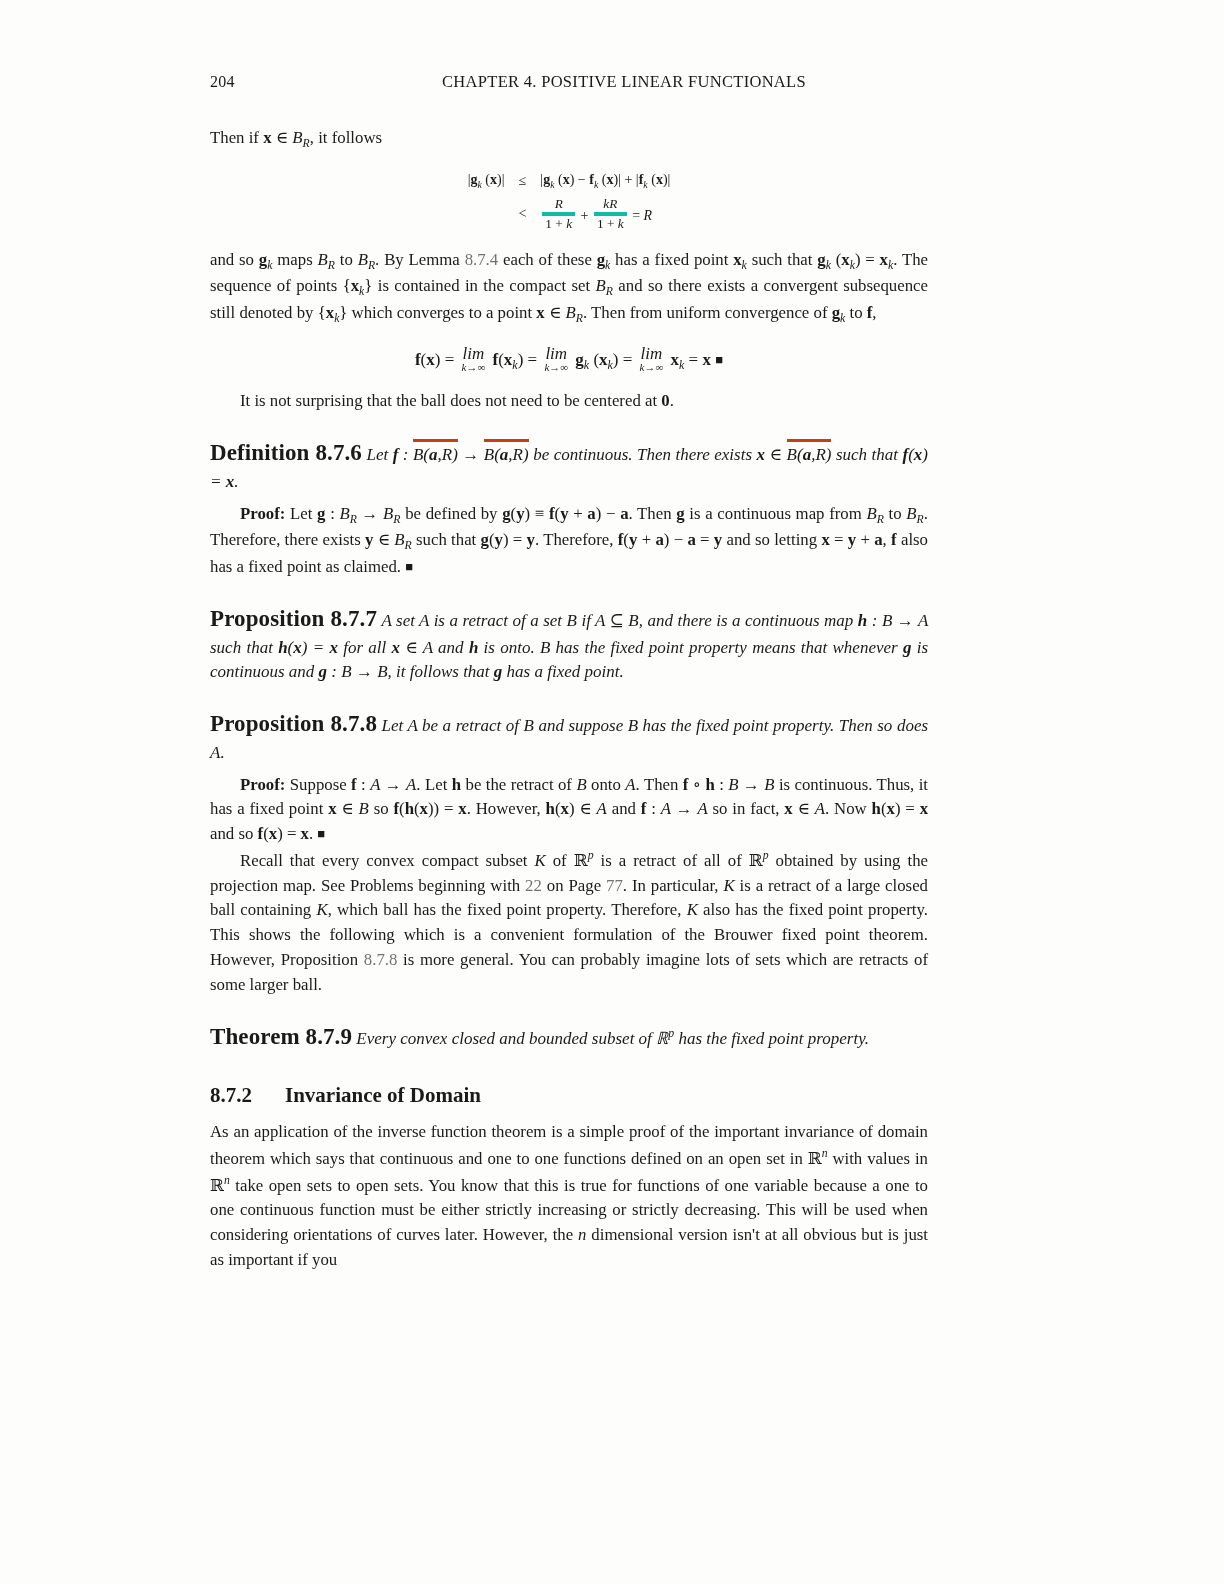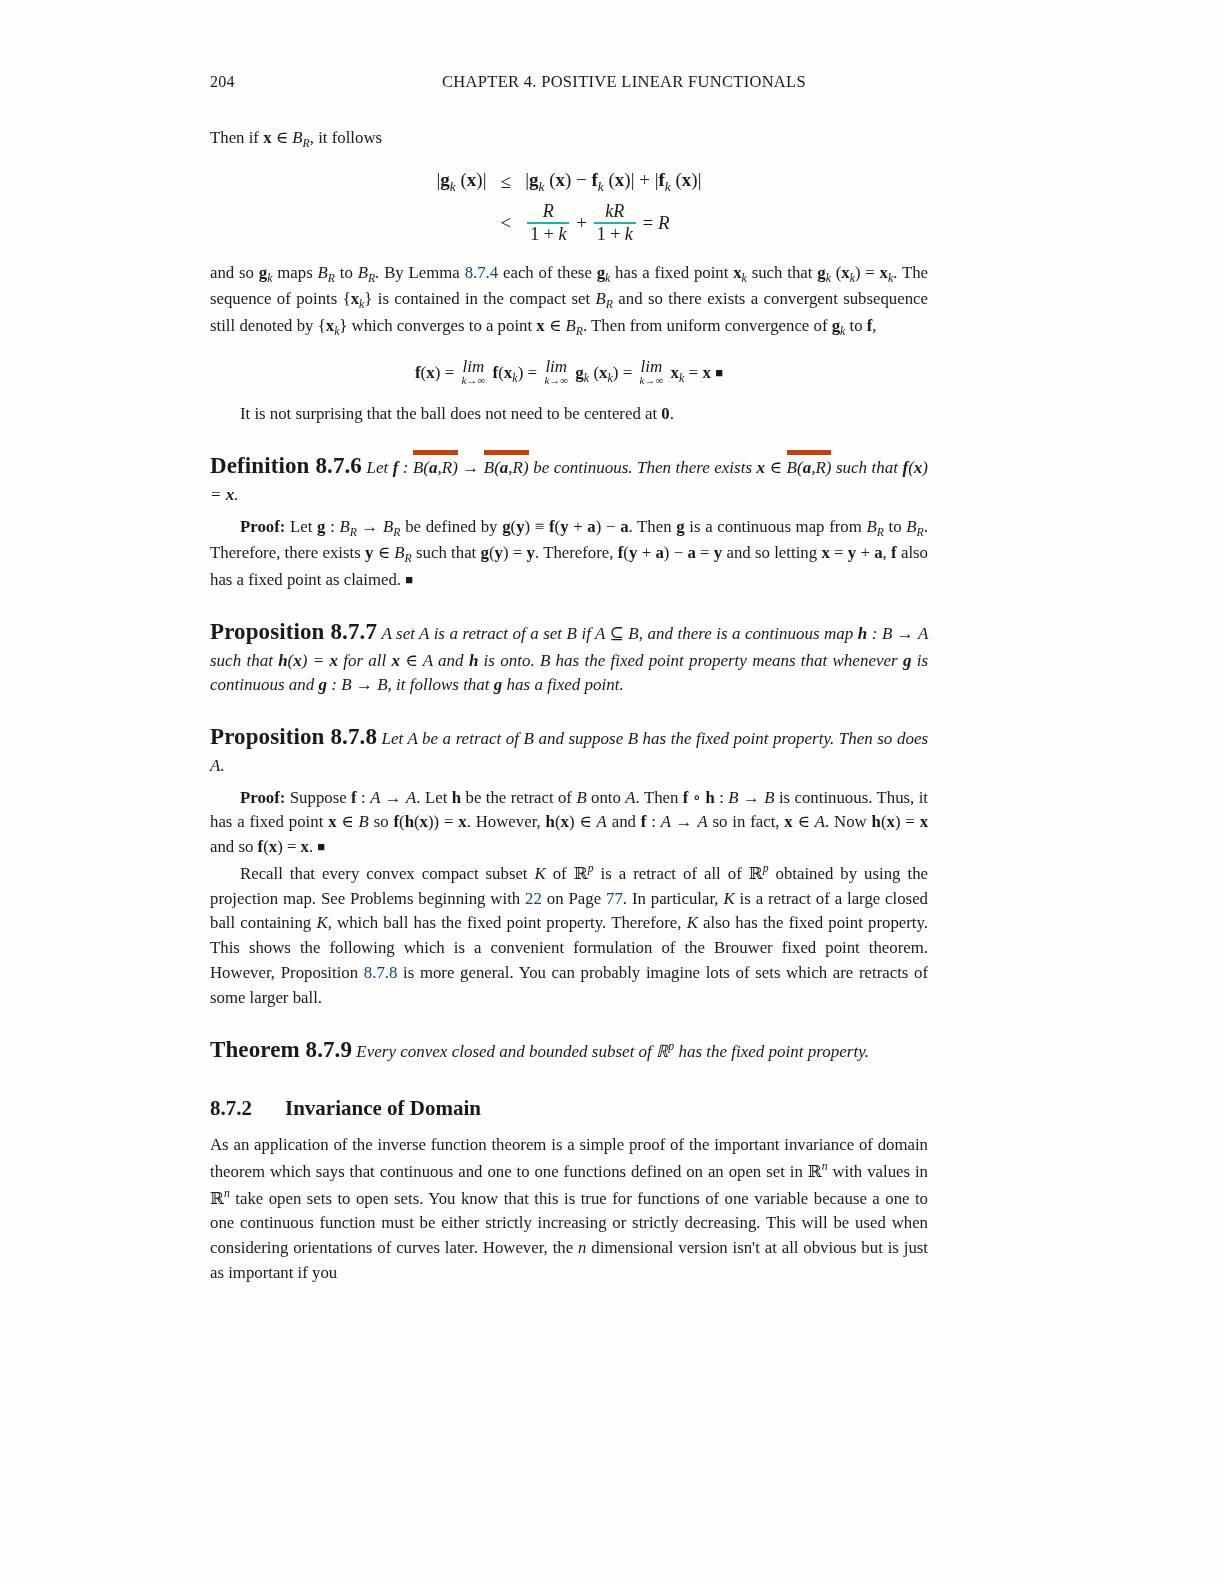--- a/index.html
+++ b/index.html
@@ -52,60 +52,60 @@
   p {
     margin: 0 0 0 0;
     font-size: 16.8px;
     line-height: 1.48;
     text-align: justify;
     text-justify: inter-word;
   }
   p.indent { text-indent: 30px; }
   .it { font-style: italic; }
   .bf { font-weight: bold; }
-  .ref { color: #0c4a6e; }
+  .ref { color: #737373; }
   .blk { font-size: 13px; vertical-align: 1px; letter-spacing:0; }
   sub { font-size: 70%; }
   sup { font-size: 70%; }
   .vbar { font-style: normal; }
   
   .display {
     text-align: center;
     margin: 16px 0 16px 0;
     font-size: 17px;
   }
   .eqgrid {
     display: inline-grid;
     grid-template-columns: auto auto auto;
     column-gap: 14px;
     row-gap: 6px;
     align-items: center;
-    font-size: 19px;
+    font-size: 14px;
   }
   .eqgrid .lhs { text-align: right; }
   .eqgrid .rel { text-align: center; }
   .eqgrid .rhs { text-align: left; }
   .frac {
     display: inline-block;
     vertical-align: -0.62em;
     text-align: center;
     font-size: 0.95em;
     margin: 0 2px;
   }
   .frac .num { display: block; padding: 0 3px; }
-  .frac .den { display: block; border-top: 2px solid #14b8a6; padding: 0 3px; }
+  .frac .den { display: block; border-top: 4px solid #14b8a6; padding: 0 3px; }
   .lim {
     display: inline-block;
     vertical-align: -0.35em;
     text-align: center;
     margin: 0 3px;
   }
   .lim .lv { display: block; font-size: 17px; font-style: italic; }
   .lim .ls { display: block; font-size: 11px; margin-top: -3px; }
-  .ovl { border-top: 5px solid #c2410c; padding-top: 1px; display: inline-block; font-family: Liberation Serif, serif; }
+  .ovl { border-top: 3px solid #c2410c; padding-top: 1px; display: inline-block; font-family: Liberation Serif, serif; }
   
   .head {
     margin-top: 22px;
     font-size: 17px;
     line-height: 1.46;
     text-align: justify;
   }
   .head .htitle {
     font-weight: bold;
     font-size: 23px;

